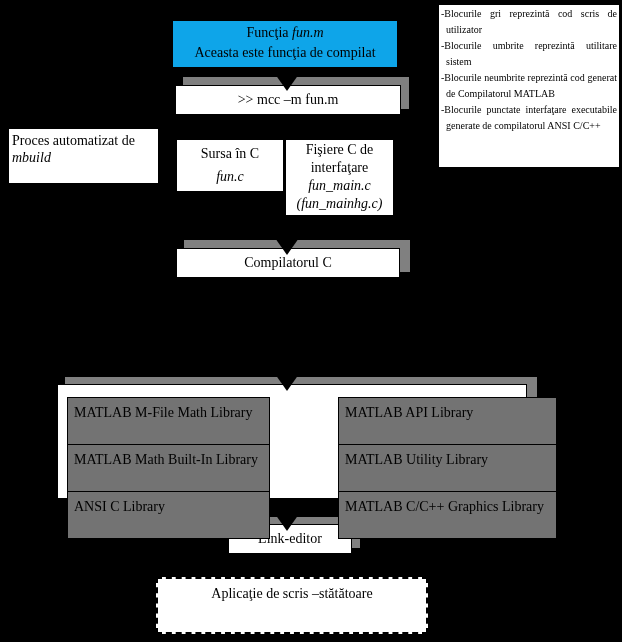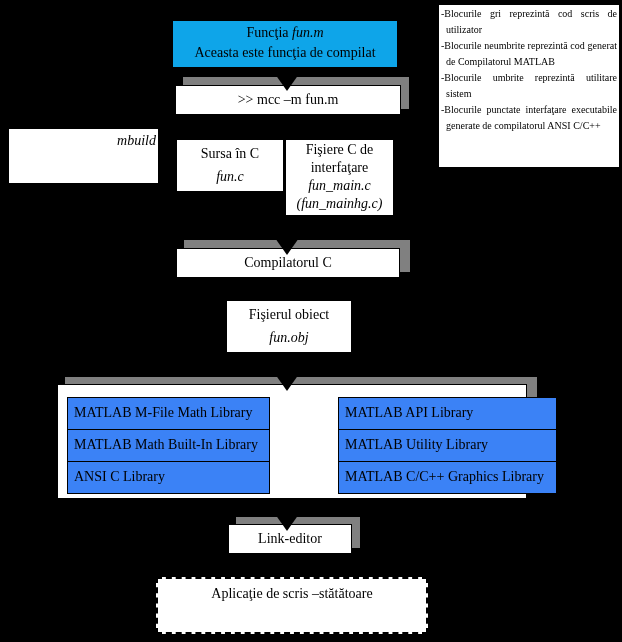--- a/index.html
+++ b/index.html
@@ -54,40 +54,40 @@
   }
   
   #mcc-shadow { left: 183px; top: 77px; width: 226px; height: 32px; }
   #mcc-box { left: 175px; top: 85px; width: 226px; height: 30px; line-height: 27px; }
   #arrow-into-mcc { left: 275px; top: 74px; }
   
   #process-box {
     left: 8px; top: 128px; width: 151px; height: 56px;
     line-height: 17px; padding: 3px 2px 0 3px;
   }
-  #process-box .file-line { text-align: right; }
+  #process-box .file-line { text-align: left; }
   
   #c-source-box { left: 176px; top: 139px; width: 108px; height: 53px; line-height: 23px; padding-top: 2px; }
   #c-interface-box { left: 285px; top: 139px; width: 109px; height: 77px; line-height: 18px; padding-top: 1px; }
   
   #c-compiler-shadow { left: 184px; top: 240px; width: 226px; height: 32px; }
   #c-compiler-box { left: 176px; top: 248px; width: 224px; height: 30px; line-height: 27px; }
   #arrow-into-compiler { left: 275px; top: 238px; }
   
   #object-file-box { left: 226px; top: 300px; width: 126px; height: 53px; line-height: 23px; padding-top: 2px; }
   
   #libraries-shadow { left: 65px; top: 377px; width: 472px; height: 115px; }
   #libraries-container { left: 57px; top: 384px; width: 470px; height: 115px; }
   #arrow-into-libraries { left: 275px; top: 374px; }
   .lib-table { position: absolute; top: 397px; z-index: 3; }
   #library-table-left { left: 67px; width: 203px; }
   #library-table-right { left: 302px; width: 219px; padding-left: 36px; }
   .lib-row {
-    height: 33px; line-height: 29px;
-    background: #3b82f6; border: 1px solid #000;
+    height: 48px; line-height: 29px;
+    background: #737373; border: 1px solid #000;
     box-sizing: border-box;
     padding-left: 6px; font-size: 14px;
     font-family: "Liberation Serif", "DejaVu Serif", serif;
   }
   .lib-row + .lib-row { margin-top: -1px; }
   
   #link-editor-shadow { left: 236px; top: 517px; width: 124px; height: 31px; }
   #link-editor-box { left: 228px; top: 524px; width: 124px; height: 30px; line-height: 27px; }
   #arrow-into-linker { left: 275px; top: 514px; }
   
@@ -103,56 +103,53 @@
 
 <div id="canvas">
 
   <div class="box centered" id="function-box">
     <div><span>Funcţia </span><span class="it">fun.m</span></div>
     <div>Aceasta este funcţia de compilat</div>
   </div>
 
   <div class="box" id="legend-panel">
     <div class="legend-item">-Blocurile gri reprezintă cod scris de utilizator</div>
+    <div class="legend-item">-Blocurile umbrite reprezintă utilitare sistem</div>
     <div class="legend-item">-Blocurile neumbrite reprezintă cod generat de Compilatorul MATLAB</div>
-    <div class="legend-item">-Blocurile umbrite reprezintă utilitare sistem</div>
     <div class="legend-item">-Blocurile punctate interfaţare executabile generate de compilatorul ANSI C/C++</div>
   </div>
 
   <div class="shadow" id="mcc-shadow"></div>
   <div class="arrow-down" id="arrow-into-mcc"></div>
   <div class="box centered" id="mcc-box">
     <div>&gt;&gt; mcc –m fun.m</div>
   </div>
 
   <div class="box" id="process-box">
+    <div>Proces automatizat de</div>
     <div class="file-line it">mbuild</div>
   </div>
 
   <div class="box centered" id="c-source-box">
     <div>Sursa în C</div>
     <div class="it">fun.c</div>
   </div>
   <div class="box centered" id="c-interface-box">
     <div>Fişiere C de</div>
     <div>interfaţare</div>
     <div class="it">fun_main.c</div>
     <div class="it">(fun_mainhg.c)</div>
   </div>
 
   <div class="shadow" id="c-compiler-shadow"></div>
   <div class="arrow-down" id="arrow-into-compiler"></div>
   <div class="box centered" id="c-compiler-box">
     <div>Compilatorul C</div>
   </div>
 
-  <div class="box centered" id="object-file-box">
-    <div>Fişierul obiect</div>
-    <div class="it">fun.obj</div>
-  </div>
 
   <div class="shadow" id="libraries-shadow"></div>
   <div class="arrow-down" id="arrow-into-libraries"></div>
   <div class="box" id="libraries-container"></div>
   <div class="lib-table" id="library-table-left">
     <div class="lib-row">MATLAB M-File Math Library</div>
     <div class="lib-row">MATLAB Math Built-In Library</div>
     <div class="lib-row">ANSI C Library</div>
   </div>
   <div class="lib-table" id="library-table-right">

